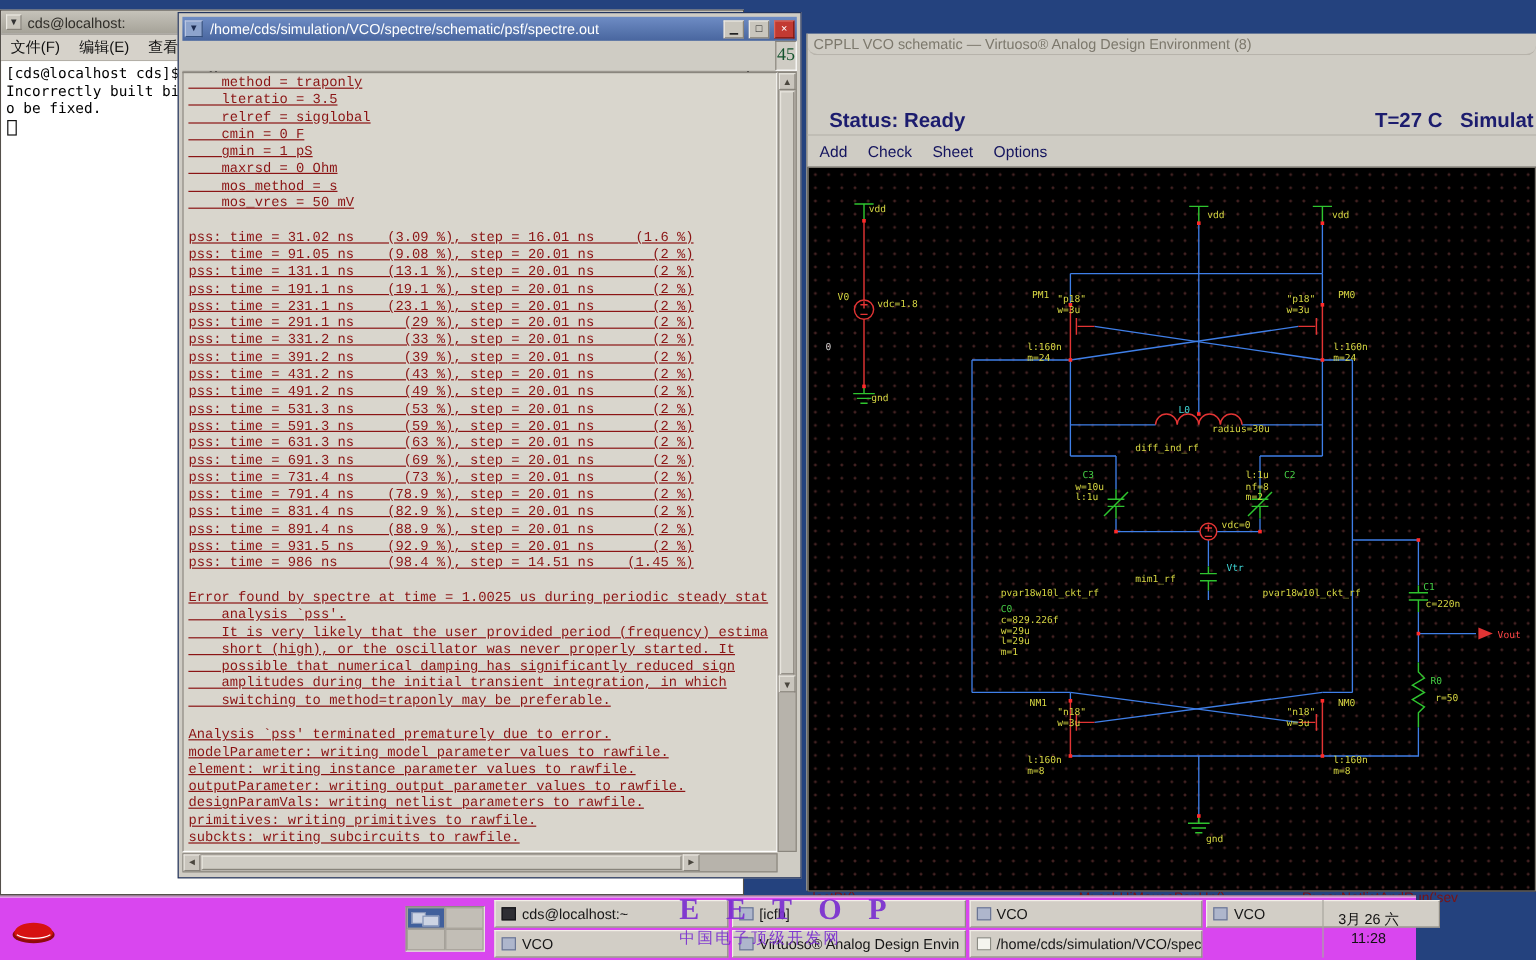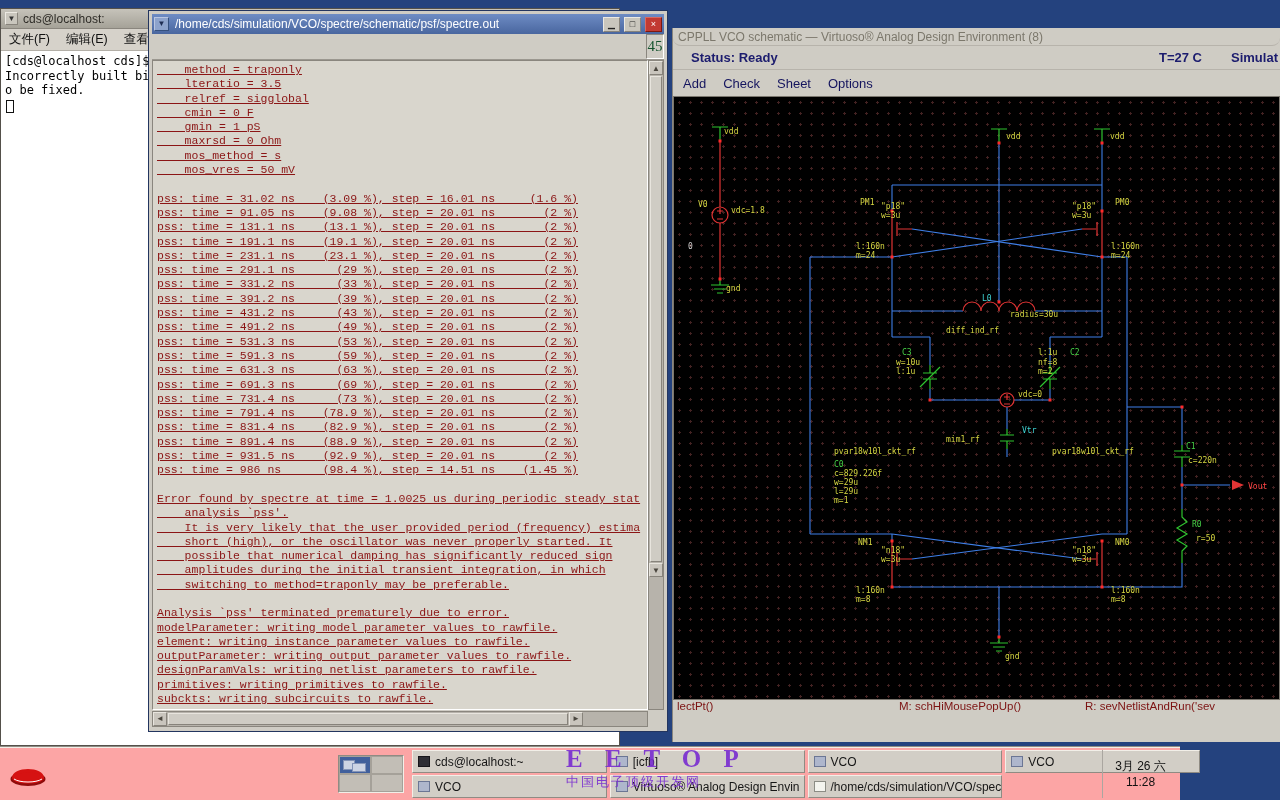--- a/index.html
+++ b/index.html
@@ -11,21 +11,21 @@
   .term-title{height:20px;background:linear-gradient(#c6c3ba,#a5a298);display:flex;align-items:center;gap:5px;padding:0 4px;border-bottom:1px solid #8a867e;color:#2f2d28;font-size:12px;}
   .tb-icon{width:13px;height:13px;background:#c9c6bd;border:1px solid;border-color:#ece9e2 #87837b #87837b #ece9e2;font-size:8px;line-height:11px;text-align:center;color:#333;}
   .term-menu{height:22px;background:#d6d2ca;border-bottom:1px solid #b3afa7;display:flex;align-items:center;gap:16px;padding:0 8px;font-size:12.5px;color:#111;white-space:nowrap;}
   .term-body{position:relative;height:calc(100% - 42px);background:#fff;overflow:hidden;}
   .term-body pre{margin:0;padding:3px 2px 0 4px;font:12px "DejaVu Sans Mono",monospace;color:#000;line-height:14.5px;}
   .term-cursor{position:absolute;left:5px;top:49px;width:8px;height:13px;border:1px solid #111;}
 
   
   .vw{position:absolute;left:672px;top:28px;width:608px;height:714px;background:#cfccc4;border-left:1px solid #8a867e;z-index:2;}
   .vw-title{height:18px;font-size:12px;color:#7c786c;display:flex;align-items:center;padding:0 5px;border-bottom:1px solid #b7b3ab;white-space:nowrap;overflow:hidden;border-radius:8px;}
-  .vw-status{height:24px;position:relative;font-size:13px;display:flex;align-items:center;padding-left:18px;color:#1c1c6e;font-weight:bold;border-bottom:1px solid #b7b3ab;white-space:nowrap;}
+  .vw-status{height:24px;position:relative;font-size:17px;display:flex;align-items:center;padding-left:18px;color:#1c1c6e;font-weight:bold;border-bottom:1px solid #b7b3ab;white-space:nowrap;margin-top:43px;}
   .vw-temp{position:absolute;right:78px;}
   .vw-sim{position:absolute;right:2px;}
   .vw-menu{height:26px;display:flex;align-items:center;gap:17px;padding-left:10px;font-size:13px;color:#14145e;}
   .vw-canvas{height:604px;position:relative;background-color:#000;background-image:radial-gradient(#432222 1px,transparent 1.4px);background-size:11px 11px;border:1px solid #7a766e;overflow:hidden;}
   .vw-canvas svg{position:absolute;left:0;top:0;}
   .vw-prompt{height:16px;position:relative;font-size:11.5px;color:#7c1212;white-space:nowrap;overflow:hidden;padding-left:4px;}
   .vw-prompt .p2{position:absolute;left:226px;}
   .vw-prompt .p3{position:absolute;left:412px;}
   .vw-footer{height:26px;}
   #sch-labels text{font-family:"DejaVu Sans Mono",monospace;font-size:8px;}
@@ -47,21 +47,21 @@
   .sp-vscroll{width:16px;background:#b7b3ab;border:1px solid #8a867e;display:flex;flex-direction:column;}
   .arr{height:14px;width:100%;font-size:8px;line-height:13px;text-align:center;color:#4a463e;background:#c9c5bd;border:1px solid;border-color:#e8e5de #87837b #87837b #e8e5de;flex:none;}
   .sp-vthumb{height:486px;background:#cfccc4;border:1px solid;border-color:#e8e5de #87837b #87837b #e8e5de;margin:1px;}
   .sp-bottom{display:flex;height:16px;margin-top:1px;}
   .sp-hscroll{flex:1;background:#b7b3ab;border:1px solid #8a867e;display:flex;}
   .arr-h{width:14px;height:100%;font-size:8px;line-height:12px;text-align:center;color:#4a463e;background:#c9c5bd;border:1px solid;border-color:#e8e5de #87837b #87837b #e8e5de;flex:none;}
   .sp-hthumb{width:400px;background:#cfccc4;border:1px solid;border-color:#e8e5de #87837b #87837b #e8e5de;margin:1px;}
   .sp-corner{width:16px;}
 
   
-  .taskbar{position:absolute;left:0;bottom:0;width:1180px;height:54px;background:#fca5a5;border-top:1px solid #8f8b83;box-shadow:inset 0 1px 0 #f2efe8;z-index:10;}
+  .taskbar{position:absolute;left:0;bottom:0;width:1180px;height:54px;background:#d946ef;border-top:1px solid #8f8b83;box-shadow:inset 0 1px 0 #f2efe8;z-index:10;}
   .rh-logo{position:absolute;left:8px;top:7px;width:40px;height:40px;}
   .pager{position:absolute;left:338px;top:8px;width:66px;height:38px;border:1px solid;border-color:#8f8b83 #f2efe8 #f2efe8 #8f8b83;display:grid;grid-template-columns:1fr 1fr;grid-template-rows:1fr 1fr;background:#c2beb6;}
   .pcell{border:1px solid #a5a199;position:relative;}
   .pcell.active{background:#41609c;}
   .miniwin{position:absolute;background:#cdd4e4;border:1px solid #8494b8;}
   #tasks{position:absolute;left:412px;top:3px;width:788px;height:48px;display:grid;grid-template-columns:repeat(4,1fr);grid-template-rows:1fr 1fr;gap:2px 3px;}
   .tbtn{display:flex;align-items:center;gap:5px;padding:0 5px;font-size:12px;color:#161616;background:#d2cec6;border:1px solid;border-color:#f2efe8 #8f8b83 #8f8b83 #f2efe8;overflow:hidden;white-space:nowrap;}
   .ticon{width:12px;height:11px;flex:none;}
   .ticon.terminal-icon{background:#2e2e34;border:1px solid #16161a;}
   .ticon.window-icon{background:#aeb6cc;border:1px solid #6b7694;}

